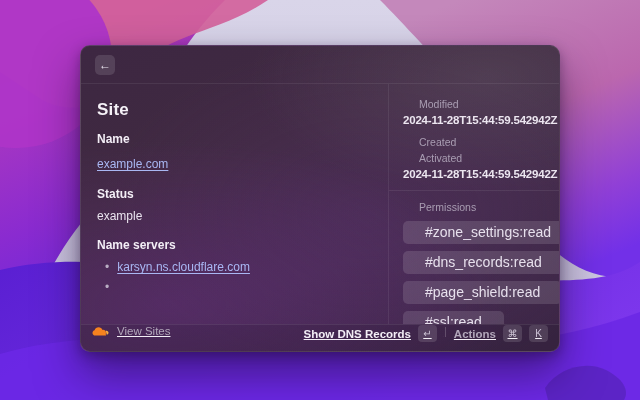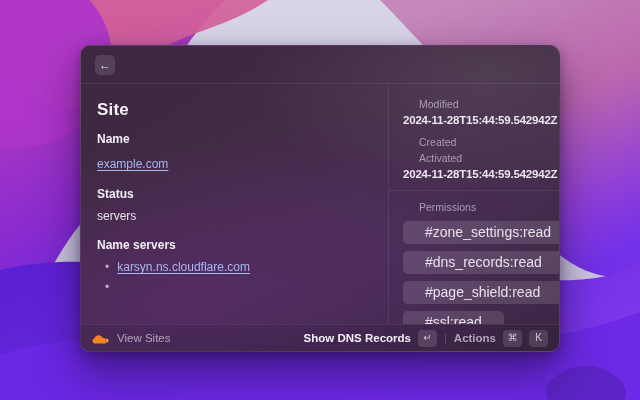--- a/index.html
+++ b/index.html
@@ -45,21 +45,21 @@
   .side-col { flex:0 0 171px; width:171px; border-left:1px solid rgba(255,255,255,.07);
     padding:10px 14px; overflow:hidden; }
   .meta-label { font-size:10.5px; color:#a99db2; margin:4px 16px 4px; }
   .meta-value { font-size:11.5px; font-weight:600; color:#ece6f0; margin:0 0 10px; white-space:nowrap; letter-spacing:-0.2px; }
   .side-divider { border:0; border-top:1px solid rgba(255,255,255,.08); margin:10px -14px 10px; }
   .perm-tags { display:flex; flex-wrap:wrap; gap:7px 7px; margin-top:8px; }
   .tag { background:rgba(255,255,255,.13); border-radius:5px; padding:3px 22px 4px;
     font-size:14px; color:#e7e0ed; white-space:nowrap; }
 
   .win-footer { flex:0 0 27px; border-top:1px solid rgba(255,255,255,.08);
-    display:flex; align-items:center; padding:0 11px; background:rgba(10,5,15,.10); }
+    display:flex; align-items:flex-start; padding:0 11px; background:rgba(10,5,15,.10);text-decoration:underline; }
   .cf-icon { width:17px; height:11px; margin-right:8px; flex:0 0 auto; }
   .footer-app { font-size:11.5px; color:#b2a7ba; }
   .footer-spacer { flex:1 1 auto; }
   .footer-action { display:flex; align-items:center; gap:7px; cursor:default; }
   .primary-label { font-size:11.5px; font-weight:700; color:#f3eef6; }
   .actions-label { font-size:11.5px; font-weight:600; color:#b2a7ba; }
   .key { background:rgba(255,255,255,.13); border-radius:4px; height:17px; min-width:19px;
     display:flex; align-items:center; justify-content:center; padding:0 4px;
     font-size:10px; color:#cdc3d5; line-height:1; }
   .footer-sep { color:rgba(255,255,255,.22); font-size:11px; margin:0 7px; }
@@ -112,21 +112,21 @@
 
     <div class="win-body">
 
       <div class="main-col">
         <div class="page-title">Site</div>
 
         <div class="sec-heading first">Name</div>
         <a class="link">example.com</a>
 
         <div class="sec-heading">Status</div>
-        <div class="plain-value">servers</div>
+        <div class="plain-value">example</div>
 
         <div class="sec-heading">Name servers</div>
         <div class="ns-list">
           <div class="ns-item">
             <span class="ns-bullet">•</span>
             <a class="link">karsyn.ns.cloudflare.com</a>
           </div>
           <div class="ns-item">
             <span class="ns-bullet">•</span>
           </div>

